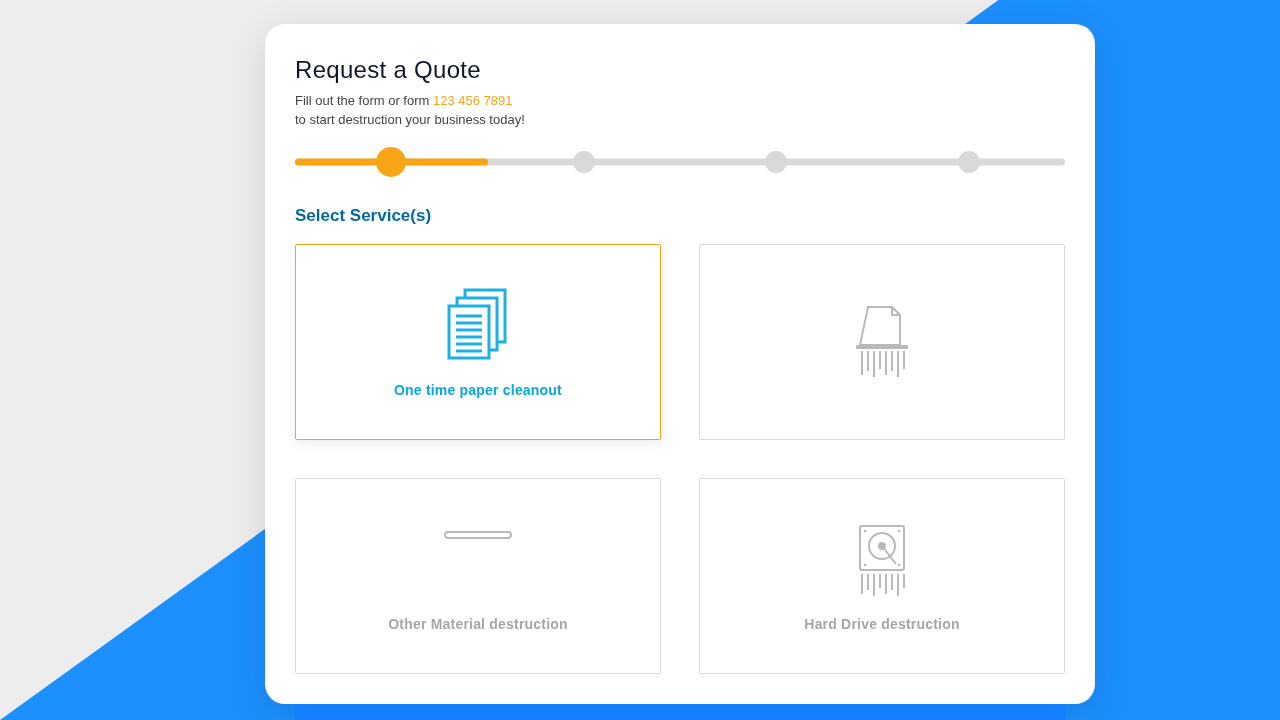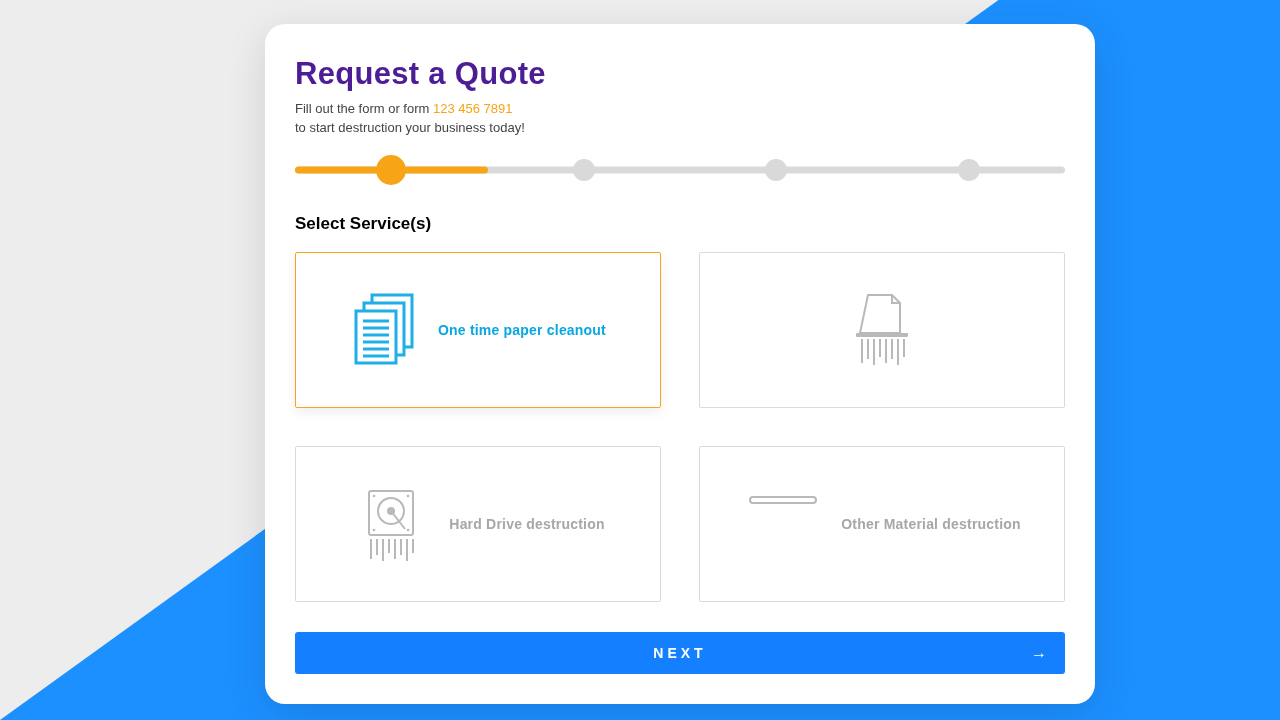--- a/index.html
+++ b/index.html
@@ -17,53 +17,53 @@
   .card {
     position: absolute;
     left: 265px; top: 24px;
     width: 830px; height: 680px;
     background: #fff;
     border-radius: 20px;
     box-shadow: 0 10px 40px rgba(0,0,0,0.12);
     padding: 32px 30px 30px 30px;
   }
 
-  .title { font-size: 31px; font-weight: 700; color: #4c1d95; letter-spacing: .3px; }
+  .title { font-size: 24px; font-weight: 400; color: #0f172a; letter-spacing: .3px; }
   .sub   { font-size: 13px; color: #444; margin-top: 8px; line-height: 1.45; }
   .phone { color: #f7a516; margin-top: 40px; }
 
   
   .progress { position: relative; margin-top: 22px; height: 20px; }
   .track {
     position: absolute; left: 0; right: 0; top: 50%; transform: translateY(-50%);
     height: 7px; background: #d9d9d9; border-radius: 5px;
   }
   .fill {
     position: absolute; left: 0; top: 50%; transform: translateY(-50%);
     height: 7px; background: #f7a516; border-radius: 5px; width: 25%;
   }
   .dot {
     position: absolute; top: 50%; transform: translate(-50%,-50%);
     width: 22px; height: 22px; border-radius: 50%; background: #d9d9d9;
   }
   .dot.active { width: 30px; height: 30px; background: #f7a516; }
 
-  .section-title { margin-top: 34px; font-size: 17px; font-weight: 600; color: #000000; }
+  .section-title { margin-top: 34px; font-size: 17px; font-weight: 600; color: #0369a1; }
 
   .grid {
     margin-top: 18px;
     display: grid;
     grid-template-columns: 1fr 1fr;
     gap: 38px 38px;
   }
   .tile {
-    height: 156px;
+    height: 196px;
     border: 1px solid #dadada;
     border-radius: 2px;
-    display: flex; flex-direction: row;
+    display: flex; flex-direction: column;
     align-items: center; justify-content: center;
     gap: 18px;
     cursor: pointer;
     color: #a7a7a7;
   }
   .tile.selected {
     border: 1px solid #f7a516;
     box-shadow: 0 4px 12px rgba(0,0,0,0.07);
     color: #08a7e0;
   }
@@ -152,20 +152,31 @@
             <line x1="62" y1="48" x2="62" y2="66"></line>
           </g>
         </svg>
       </span>
     </div>
 
     <div class="tile">
       <span class="icon">
         <svg width="80" height="78" viewBox="0 0 80 78">
           <g fill="none" stroke="#b9b9b9" stroke-width="2">
+            <path d="M10 12 h60 a3 3 0 0 1 0 6 h-60 a3 3 0 0 1 0 -6 z"></path>
+          </g>
+        </svg>
+      </span>
+      <div class="tile-label">Other Material destruction</div>
+    </div>
+
+    <div class="tile">
+      <span class="icon">
+        <svg width="80" height="78" viewBox="0 0 80 78">
+          <g fill="none" stroke="#b9b9b9" stroke-width="2">
             <rect x="18" y="6" width="44" height="44" rx="2"></rect>
             <circle cx="40" cy="26" r="13"></circle>
             <circle cx="40" cy="26" r="3" fill="#b9b9b9"></circle>
             <path d="M40 26 L54 44"></path>
             <circle cx="23" cy="11" r="1.3" fill="#b9b9b9" stroke="none"></circle>
             <circle cx="57" cy="11" r="1.3" fill="#b9b9b9" stroke="none"></circle>
             <circle cx="23" cy="45" r="1.3" fill="#b9b9b9" stroke="none"></circle>
             <circle cx="57" cy="45" r="1.3" fill="#b9b9b9" stroke="none"></circle>
           </g>
           <g stroke="#b9b9b9" stroke-width="2">
@@ -176,31 +187,20 @@
             <line x1="44" y1="54" x2="44" y2="74"></line>
             <line x1="50" y1="54" x2="50" y2="70"></line>
             <line x1="56" y1="54" x2="56" y2="76"></line>
             <line x1="62" y1="54" x2="62" y2="68"></line>
           </g>
         </svg>
       </span>
       <div class="tile-label">Hard Drive destruction</div>
     </div>
 
-    <div class="tile">
-      <span class="icon">
-        <svg width="80" height="78" viewBox="0 0 80 78">
-          <g fill="none" stroke="#b9b9b9" stroke-width="2">
-            <path d="M10 12 h60 a3 3 0 0 1 0 6 h-60 a3 3 0 0 1 0 -6 z"></path>
-          </g>
-        </svg>
-      </span>
-      <div class="tile-label">Other Material destruction</div>
-    </div>
-
   </div>
 
   <div class="next-btn">
     <span>NEXT</span>
     <span class="arrow">→</span>
   </div>
 
 </div>
 
 </body></html>

